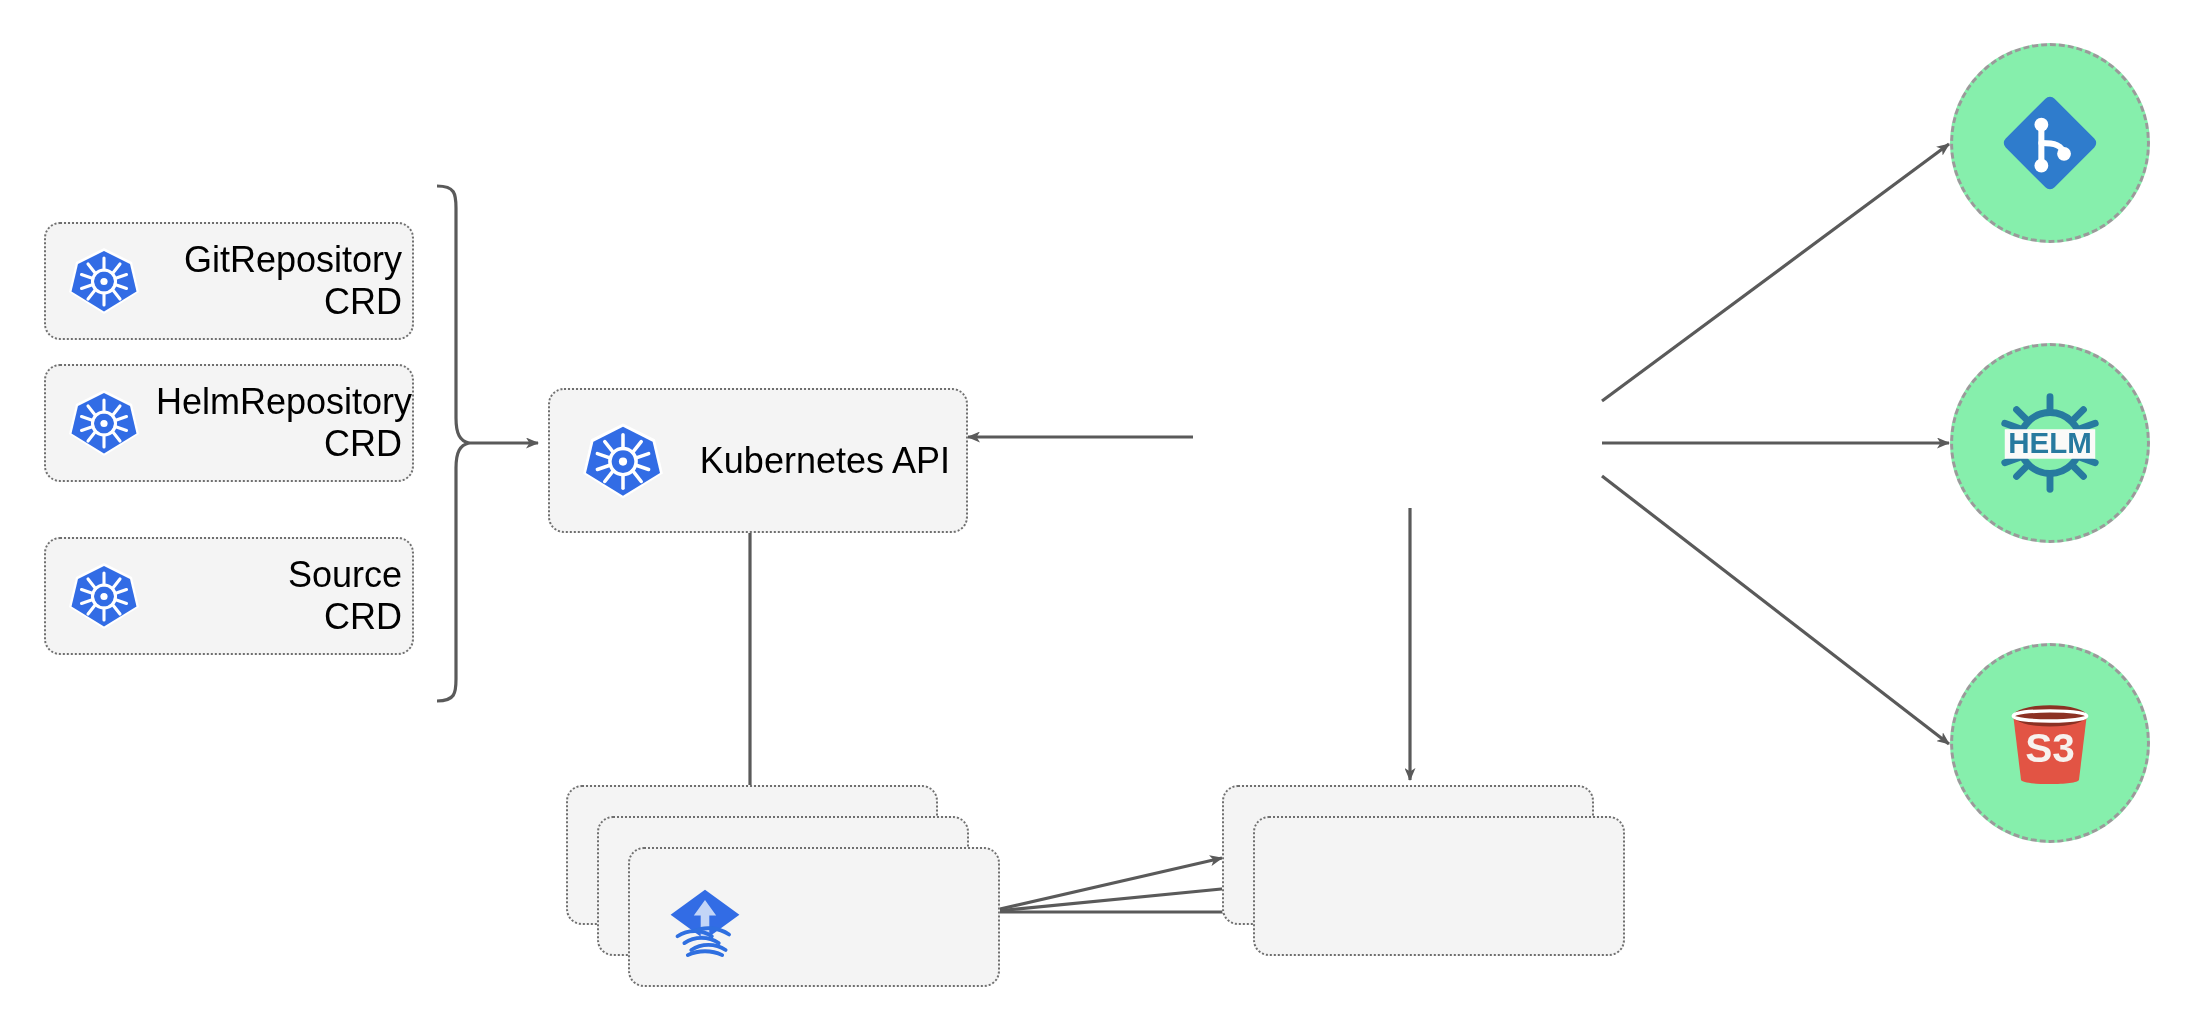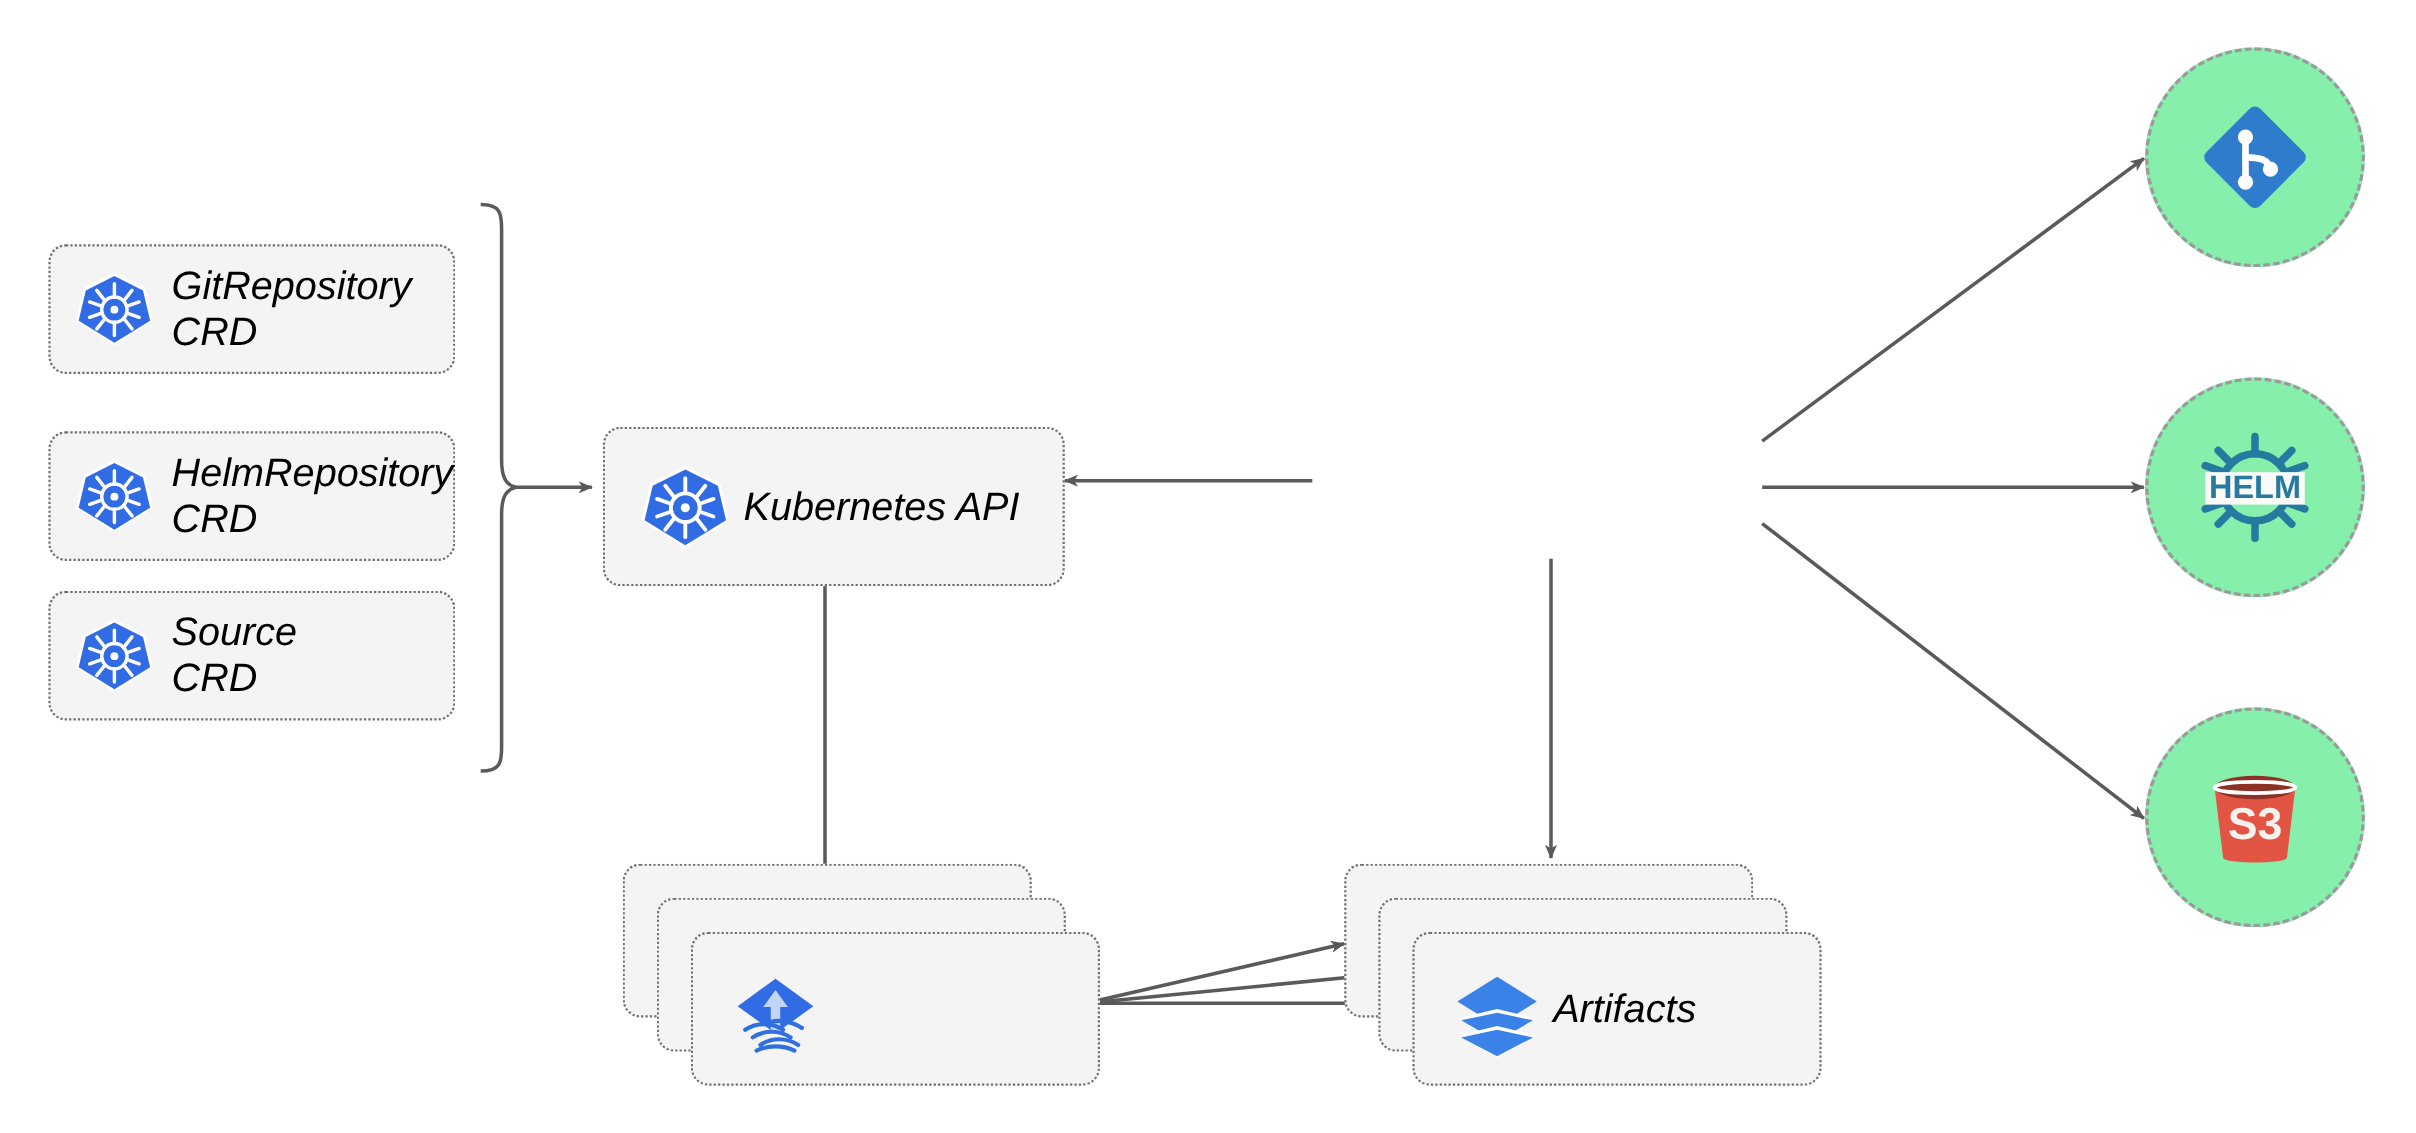--- a/index.html
+++ b/index.html
@@ -16,23 +16,22 @@
     position:absolute;
     background:#f4f4f4;
     border:2px dotted #6f6f6f;
     border-radius:16px;
     box-sizing:border-box;
   }
   .node .lbl{
     color:#000;
     font-size:36px;
     line-height:1.18;
-    text-align:left;
+    text-align:right;
     white-space:pre-line;
-    font-style:italic;
   }
 
   
   .crd{width:370px;height:118px;}
   .crd .ico{position:absolute;left:22px;top:50%;transform:translateY(-50%);
             width:72px;height:72px;}
   .crd .lbl{position:absolute;left:110px;right:10px;top:50%;
             transform:translateY(-50%);}
 
   
@@ -116,21 +115,21 @@
           <path d="M13.5 43.5 L25 39.5"></path>
             <path d="M47 33.5 L58.5 29.5"></path>
         </g>
         <circle cx="36" cy="36.5" r="3.6" fill="#fff"></circle>
       </svg>
     </span>
     <span class="lbl">GitRepository
 CRD</span>
   </div>
 
-  <div class="node crd" style="left:44px;top:392px;">
+  <div class="node crd" style="left:44px;top:364px;">
     <span class="ico">
       <svg viewBox="0 0 72 72" width="72" height="72">
         <polygon points="36,3 64,17 71,47 36,69 1,47 8,17" fill="#fff"></polygon>
         <polygon points="36,6 62,19 68.5,46.5 36,66.5 3.5,46.5 10,19" fill="#326ce5"></polygon>
         <g fill="none" stroke="#fff" stroke-width="3.1" stroke-linecap="round">
           <circle cx="36" cy="36.5" r="11.5"></circle>
           <path d="M36 13 L36 25"></path>
             <path d="M36 48 L36 60"></path>
           <path d="M13.5 29.5 L25 33.5"></path>
             <path d="M47 39.5 L58.5 43.5"></path>
@@ -214,32 +213,20 @@
             <path d="M30,92 C42,86 58,86 70,92"></path>
           </g>
         </svg>
       </span>
     </div>
   </div>
 
   <div class="stackwrap" style="left:1222px;top:785px;width:440px;height:200px;">
     <div class="node" style="width:372px;height:140px;"></div>
     <div class="node" style="width:372px;height:140px;left:31px;top:31px;"></div>
-    <div class="node wide" style="width:372px;height:140px;left:62px;top:62px;">
-      <span class="ico">
-        <svg viewBox="0 0 100 100" width="86" height="86">
-          <polygon points="50,14 92,40 50,66 8,40" fill="#3b82e8"></polygon>
-          <polygon points="50,48 92,58 50,84 8,58" fill="#fff"></polygon>
-          <polygon points="50,52 88,60 50,82 12,60" fill="#3b82e8"></polygon>
-          <polygon points="50,66 92,76 50,100 8,76" fill="#fff"></polygon>
-          <polygon points="50,70 88,78 50,98 12,78" fill="#3b82e8"></polygon>
-        </svg>
-      </span>
-      <span class="lbl">Artifacts</span>
-    </div>
   </div>
 
   <div class="circ" style="left:1950px;top:43px;">
     <span>
       <svg viewBox="0 0 100 100" width="108" height="108">
         <g transform="rotate(-45 50 50)">
           <rect x="18" y="18" width="64" height="64" rx="6" fill="#2f7ccc"></rect>
         </g>
         <g stroke="#fff" stroke-width="5.6" fill="none" stroke-linecap="round">
           <path d="M42,70 L42,34"></path>

